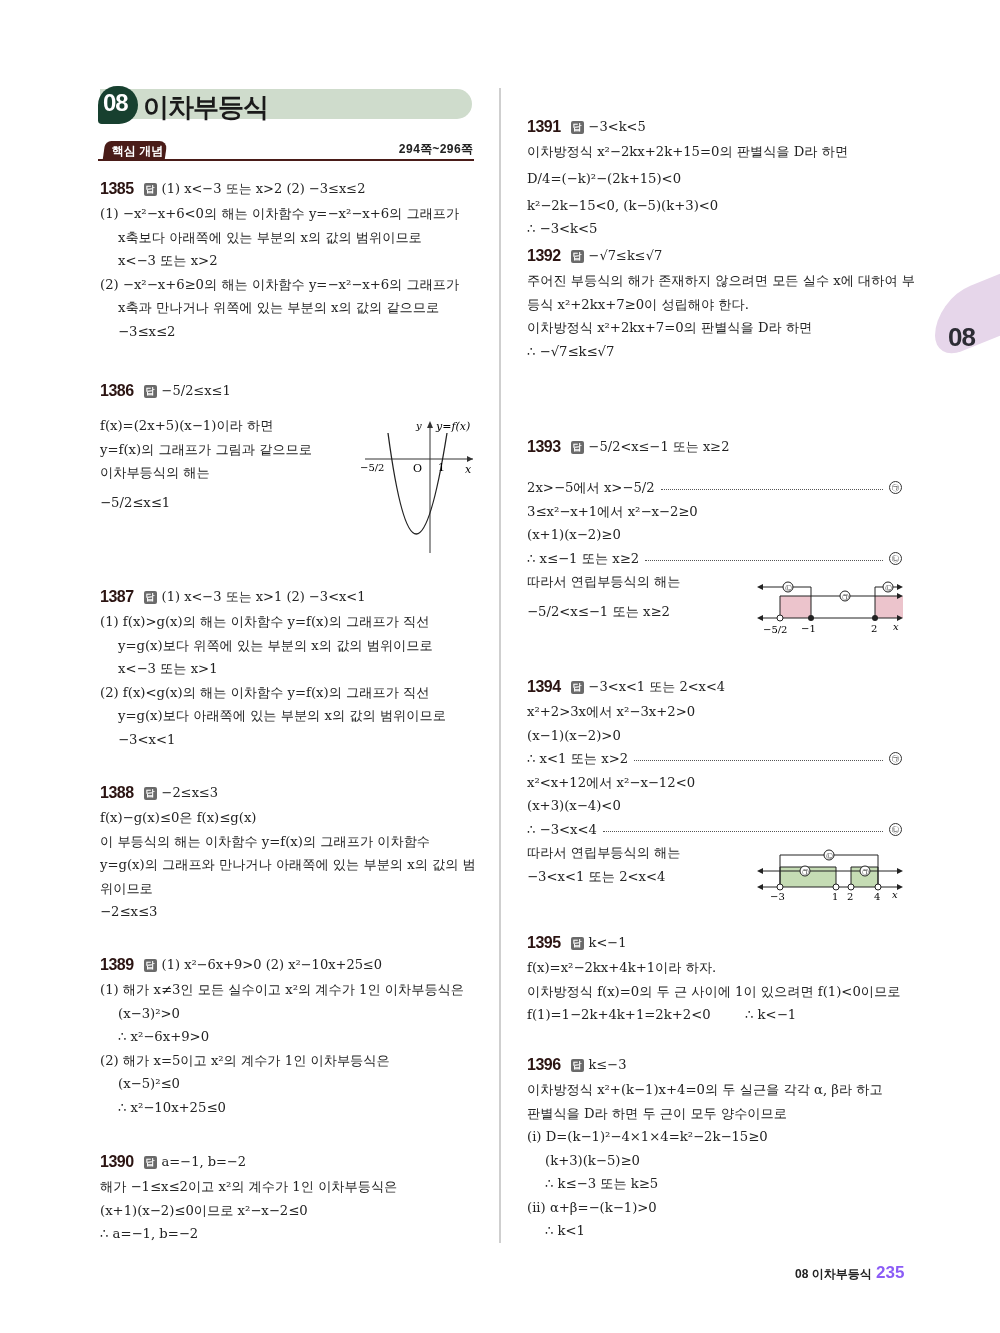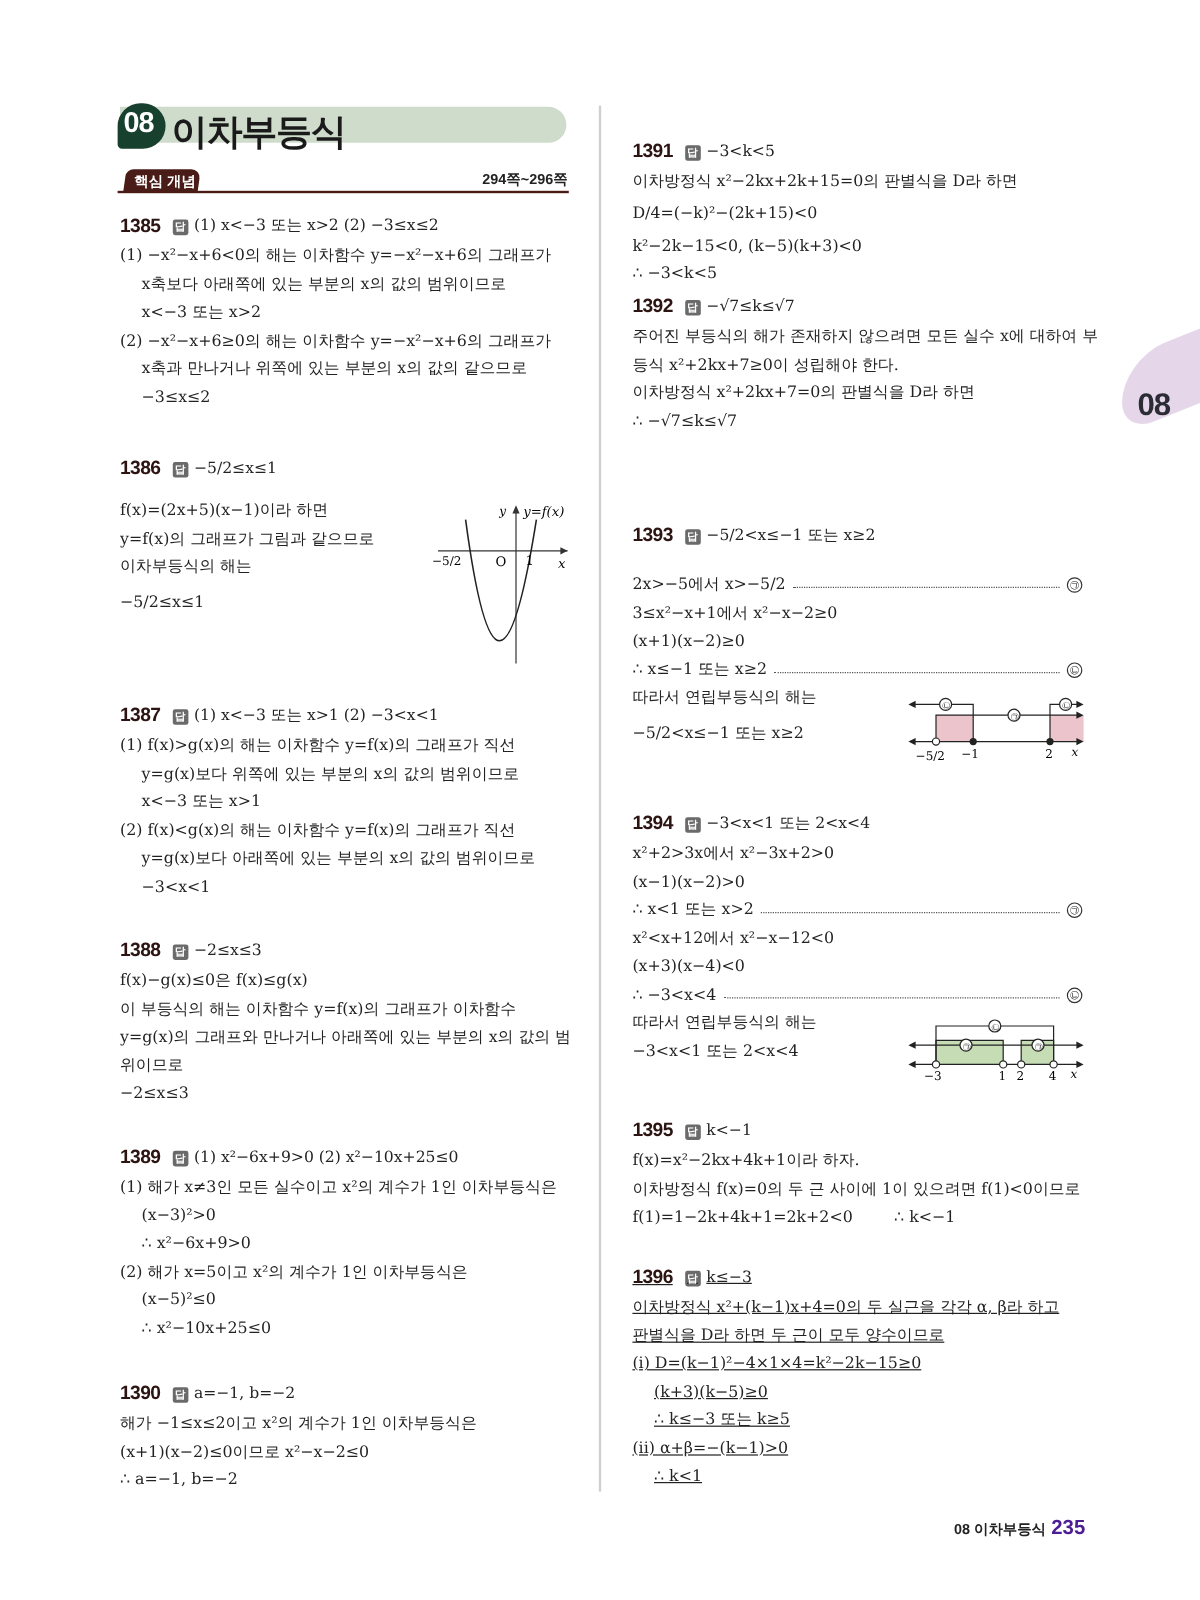--- a/index.html
+++ b/index.html
@@ -8,28 +8,28 @@
   .page { position: absolute; left: 0; top: 0; width: 1000px; height: 1045px; padding-left: 36px; }
 
   
   .chap-bar { position: absolute; left: 100px; top: 89px; width: 372px; height: 30px;
     background: #cfdccc; border-radius: 0 15px 15px 0; }
   .chap-badge { position: absolute; left: 98px; top: 86px; width: 40px; height: 38px;
     background: #17402f; border-radius: 20px 20px 20px 4px; }
   .chap-num { position: absolute; left: 103px; top: 89px; font-family: "Liberation Sans", sans-serif;
     font-weight: bold; font-size: 24px; color: #ffffff; letter-spacing: -1px; }
   .chap-title { position: absolute; left: 143px; top: 90px; font-family: "Liberation Sans", sans-serif;
-    font-weight: bold; font-size: 30px; color: #1a1a1a; letter-spacing: -1px; }
+    font-weight: bold; font-size: 26px; color: #1a1a1a; letter-spacing: -1px; }
 
   .sub-tab { position: absolute; left: 104px; top: 141px; width: 62px; height: 19px;
     background: #4a1c18; color: #fff; font-family: "Liberation Sans", sans-serif; font-weight: bold;
     font-size: 12px; padding: 2px 0 0 8px; border-radius: 6px 8px 0 0; transform: skewX(-8deg); }
   .sub-tab span { display: inline-block; transform: skewX(8deg); }
   .sub-line { position: absolute; left: 98px; top: 159px; width: 376px; height: 2px; background: #4a1c18; }
-  .sub-pages { position: absolute; right: 527px; top: 141px; font-family: Liberation Sans, sans-serif;
+  .sub-pages { position: absolute; right: 527px; top: 141px; font-family: Liberation Mono, monospace;
     font-weight: bold; font-size: 12px; color: #222; text-align: right; }
 
   .col-divider { position: absolute; left: 499px; top: 88px; width: 2px; height: 1155px; background: #cfcfcf; }
 
   
   .prob { position: absolute; font-size: 13.2px; line-height: 23.5px; }
   .prob .head { display: flex; align-items: center; height: 26px; }
   .pnum { font-family: "Liberation Sans", sans-serif; font-weight: bold; font-size: 16px;
     color: #2b1412; letter-spacing: -0.5px; margin-right: 10px; }
   .ans-icon { display: inline-block; width: 13px; height: 13px; background: #6a6a6a; color: #fff;
@@ -45,21 +45,21 @@
 
   
   .side-tab { position: absolute; left: 935px; top: 300px; width: 80px; height: 62px; background: #e6d6ea;
     border-radius: 40px 0 0 30px; transform: skewY(-22deg); transform-origin: left top; }
   .side-num { position: absolute; left: 948px; top: 322px; font-family: "Liberation Sans", sans-serif;
     font-weight: bold; font-size: 26px; color: #2c2c34; letter-spacing: -1px; }
 
   .footer-title { position: absolute; left: 795px; top: 1266px; font-family: "Liberation Sans", sans-serif;
     font-weight: bold; font-size: 12px; color: #222; }
   .footer-page { position: absolute; left: 876px; top: 1263px; font-family: "Liberation Sans", sans-serif;
-    font-weight: bold; font-size: 17px; color: #4c1d95; }
+    font-weight: bold; font-size: 17px; color: #8b5cf6; }
 
   svg text { font-family: "DejaVu Serif", serif; }
 </style>
 </head>
 <body>
 
 <div class="page">
 
   <div class="chap-bar"></div>
   <div class="chap-badge"></div>
@@ -297,21 +297,21 @@
     </div>
     <div class="line">f(x)=x²−2kx+4k+1이라 하자.</div>
     <div class="line">이차방정식 f(x)=0의 두 근 사이에 1이 있으려면 f(1)&lt;0이므로</div>
     <div class="line">
       <span>f(1)=1−2k+4k+1=2k+2&lt;0</span>
       <span style="display:inline-block; width:26px"></span>
       <span>∴ k&lt;−1</span>
     </div>
   </div>
 
-  <div class="prob" style="left:527px; top:1052px; width:375px;text-decoration:underline;">
+  <div class="prob" style="left:527px; top:1052px; width:375px;">
     <div class="head">
       <span class="pnum">1396</span>
       <span class="ans-icon">답</span>
       <span class="ans">k≤−3</span>
     </div>
     <div class="line">이차방정식 x²+(k−1)x+4=0의 두 실근을 각각 α, β라 하고</div>
     <div class="line">판별식을 D라 하면 두 근이 모두 양수이므로</div>
     <div class="line">(i) D=(k−1)²−4×1×4=k²−2k−15≥0</div>
     <div class="line ind">(k+3)(k−5)≥0</div>
     <div class="line ind">∴ k≤−3 또는 k≥5</div>

